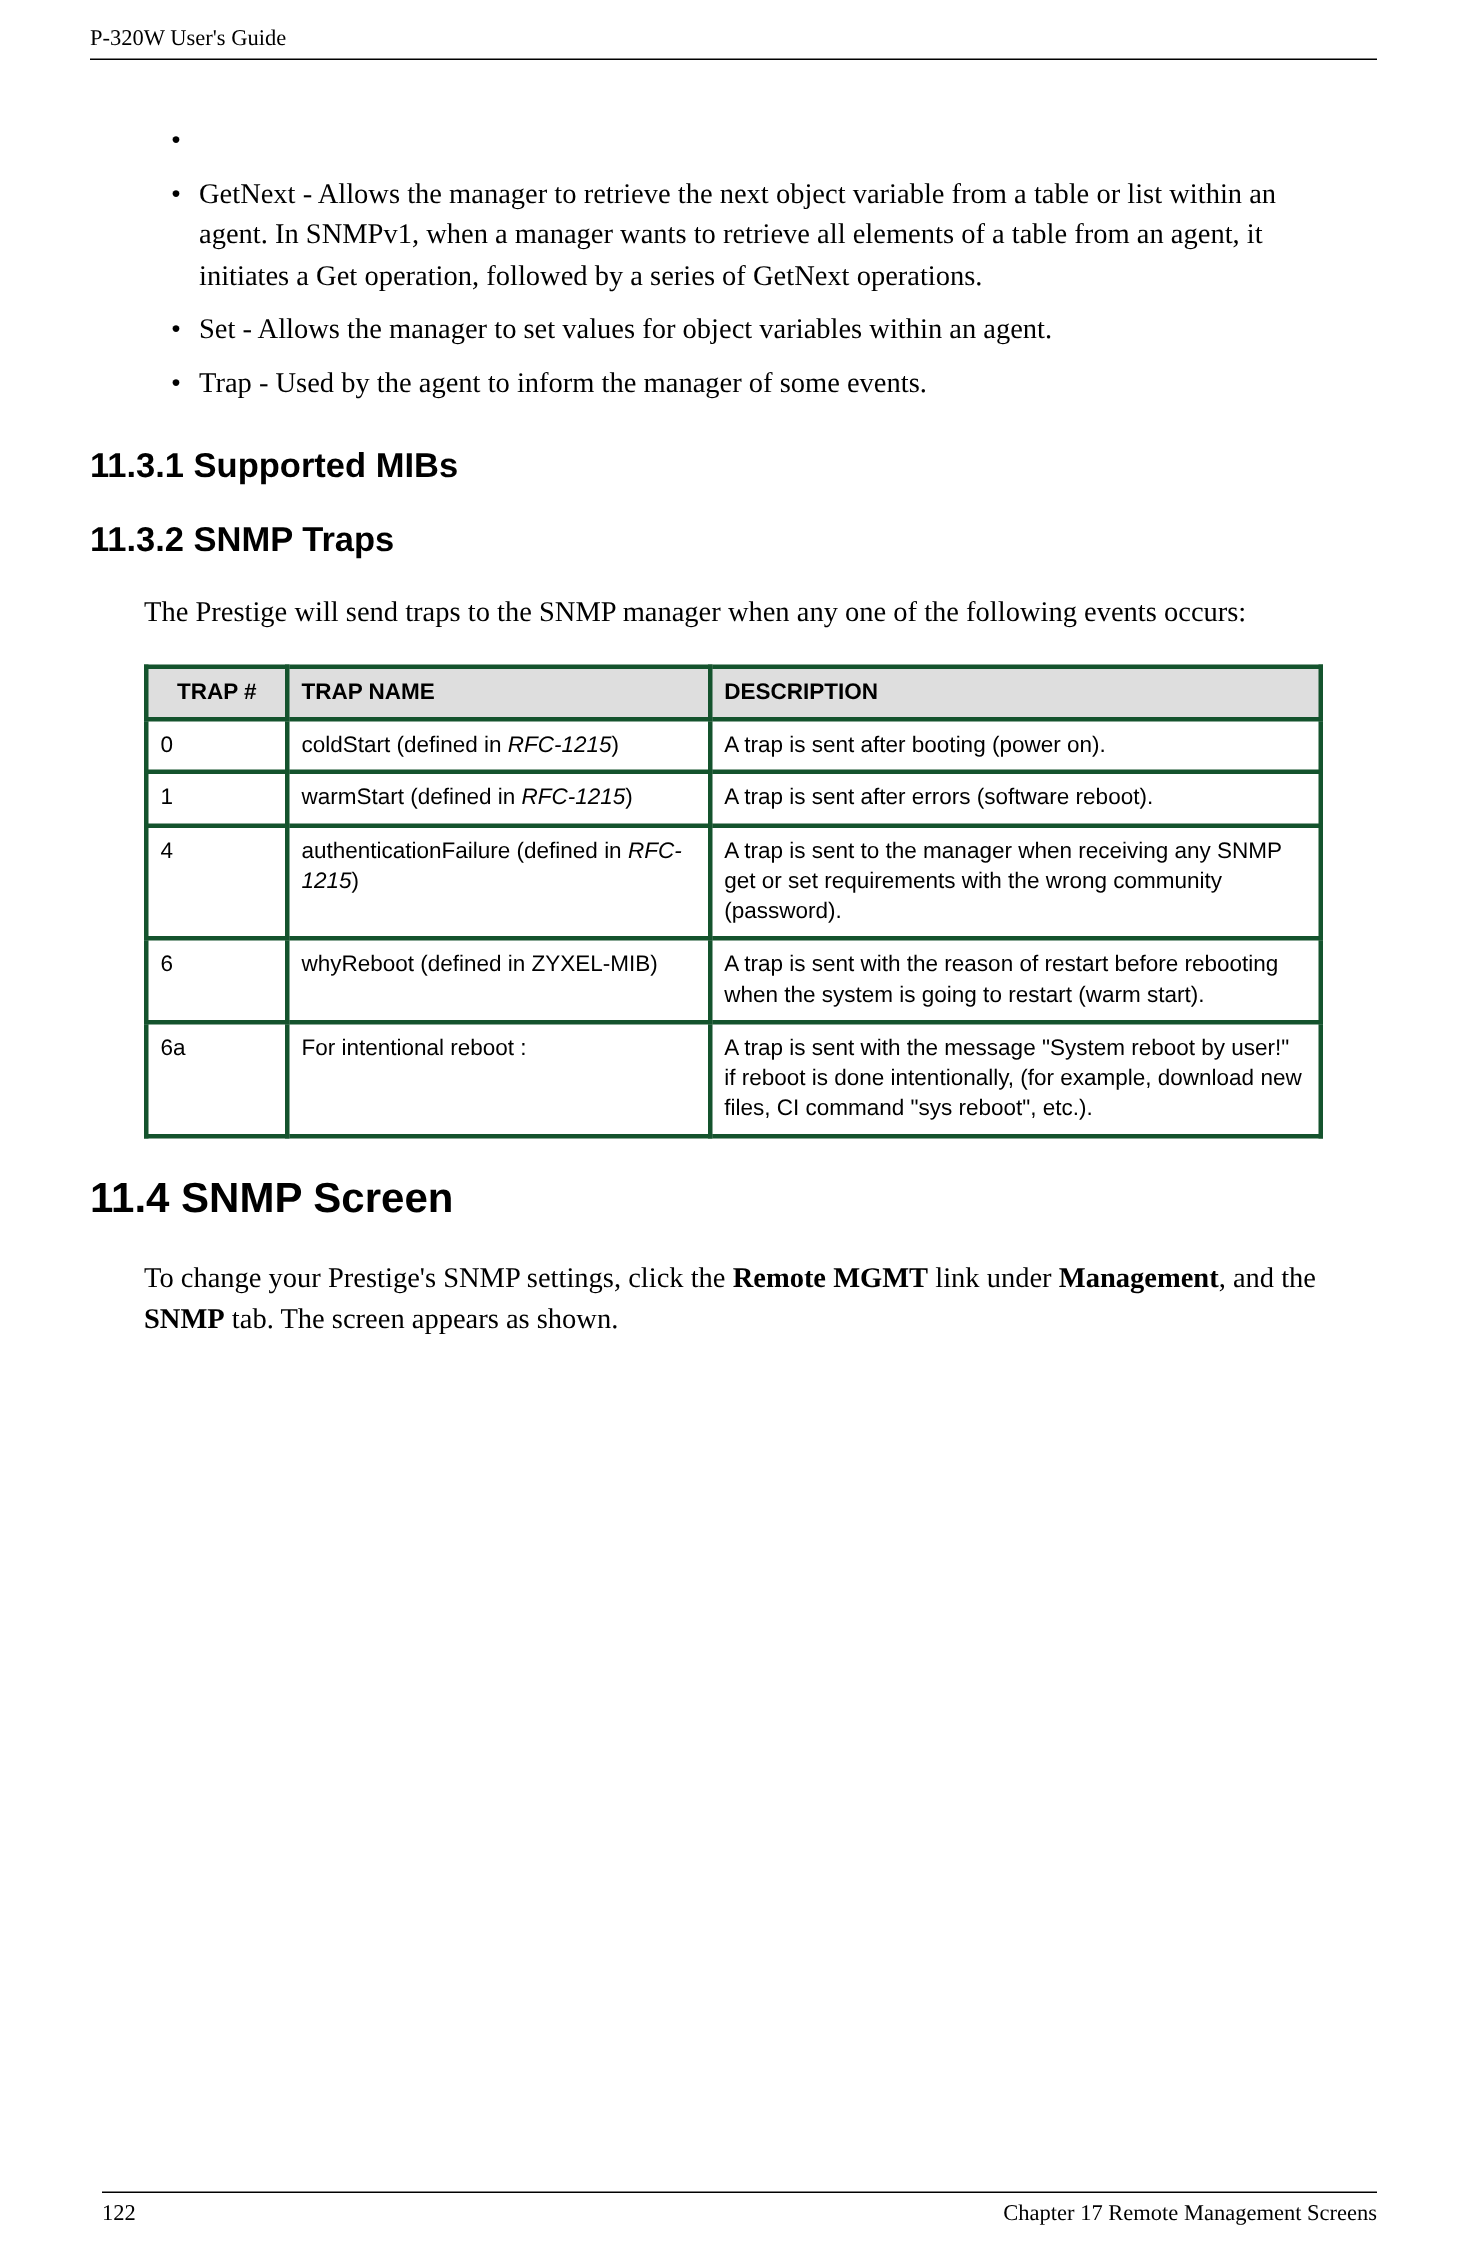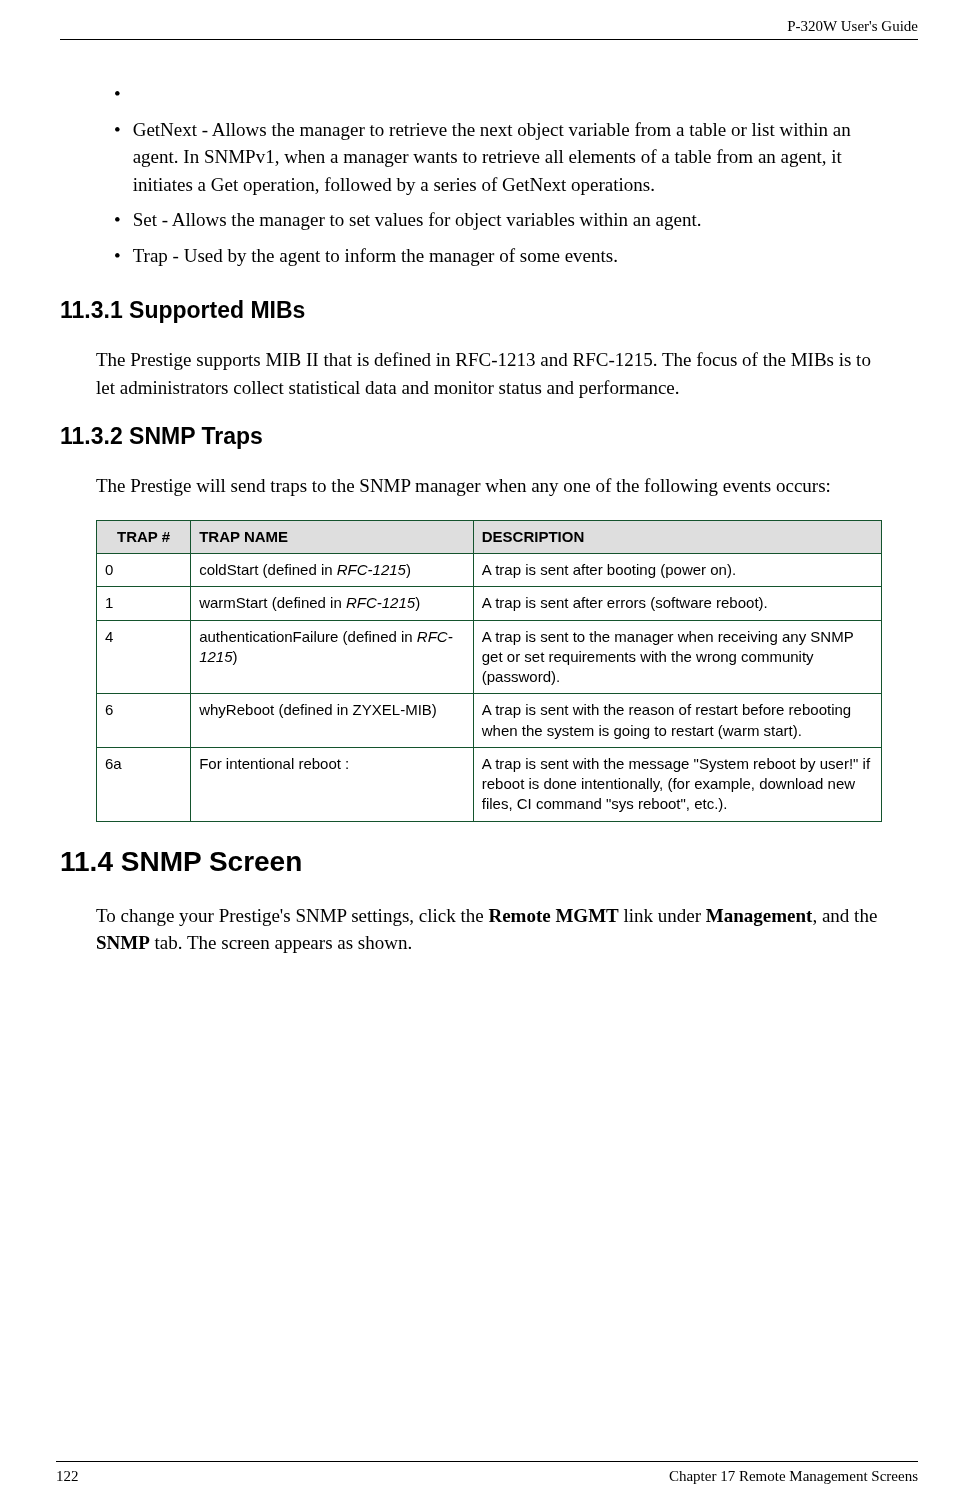--- a/index.html
+++ b/index.html
@@ -14,29 +14,29 @@
       width: 978px;
       height: 1503px;
       position: relative;
       padding: 0;
     }
     .page {
       padding: 18px 60px 0 60px;
     }
     .header-bar {
       display: flex;
-      justify-content: flex-end;
+      justify-content: flex-start;
       border-bottom: 1.5px solid #000;
       padding-bottom: 4px;
       font-size: 15px;
     }
     .footer-bar {
       position: absolute;
       bottom: 18px;
-      left: 56px;
+      left: 68px;
       right: 60px;
       display: flex;
       justify-content: space-between;
       border-top: 1.5px solid #000;
       padding-top: 6px;
       font-size: 15px;
     }
     .content {
       padding: 40px 36px 0 36px;
     }
@@ -83,21 +83,21 @@
       margin-left: 10px;
     }
     table {
       border-collapse: collapse;
       width: 100%;
       font-family: Arial, Helvetica, sans-serif;
       font-size: 15px;
       margin-bottom: 10px;
     }
     table th, table td {
-      border: 1px solid #14532d;
+      border: 3px solid #14532d;
       padding: 6px 8px;
       text-align: left;
       vertical-align: top;
       line-height: 1.35;
     }
     table th {
       background: #e6e6e6;
       font-weight: bold;
       color: #fff;
     }
@@ -145,21 +145,20 @@
         <span class="bullet-mark">•</span>
         <span>Set - Allows the manager to set values for object variables within an agent.</span>
       </div>
       <div class="bullet-item">
         <span class="bullet-mark">•</span>
         <span>Trap - Used by the agent to inform the manager of some events.</span>
       </div>
     </div>
 
     <div class="h3">11.3.1  Supported MIBs</div>
-    <div class="para">The Prestige supports MIB II that is defined in RFC-1213 and RFC-1215. The focus of the MIBs is to let administrators collect statistical data and monitor status and performance.</div>
 
     <div class="h3">11.3.2  SNMP Traps</div>
     <div class="para">The Prestige will send traps to the SNMP manager when any one of the following events occurs:</div>
 
 
     <table>
       <thead>
         <tr>
           <th class="col1">TRAP #</th>
           <th class="col2">TRAP NAME</th>

